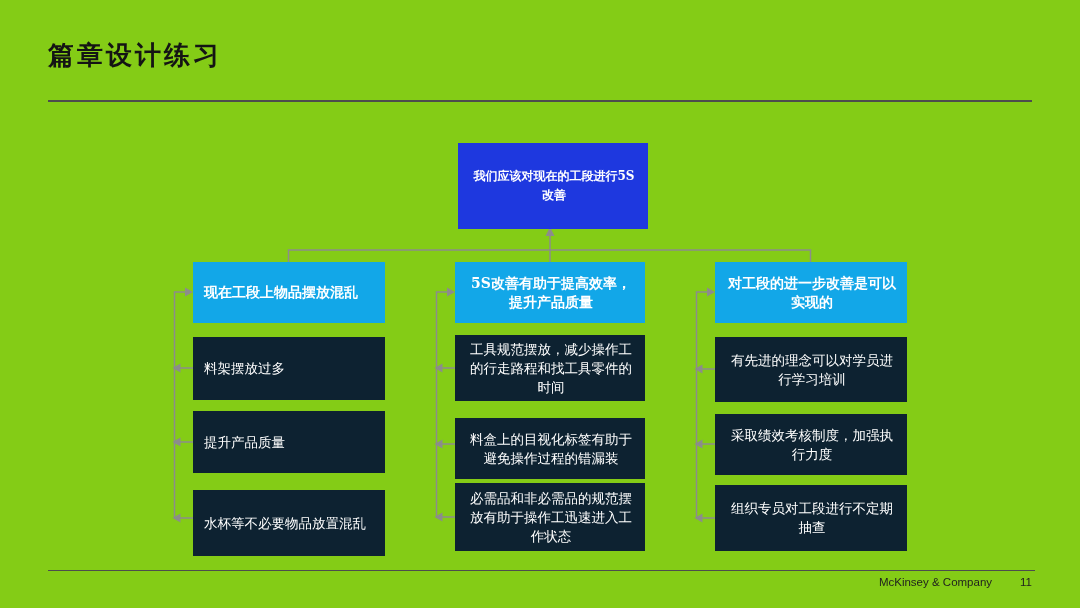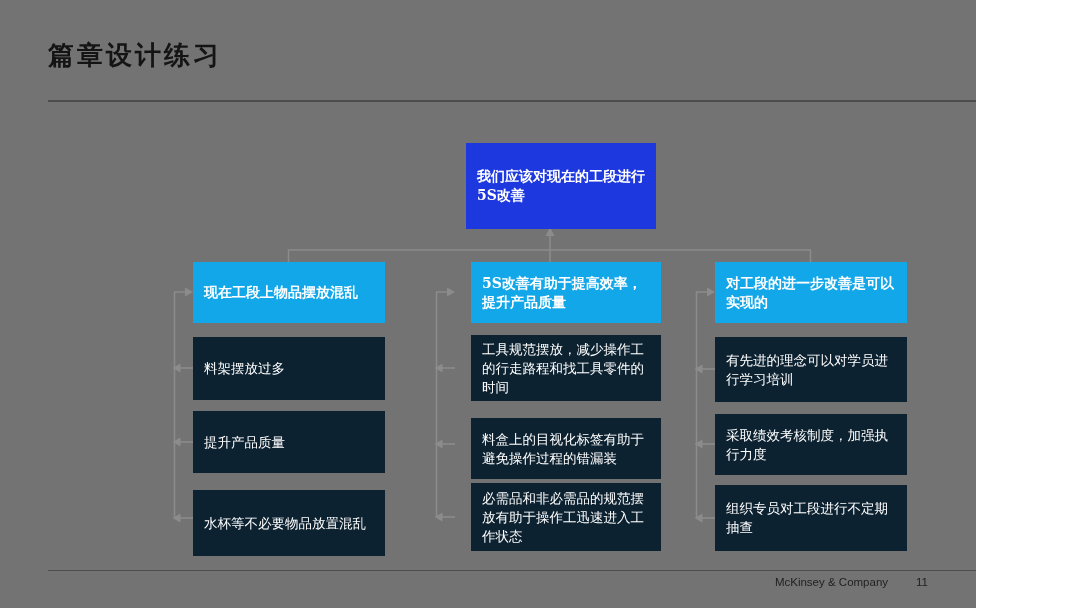--- a/index.html
+++ b/index.html
@@ -1,22 +1,23 @@
 <!DOCTYPE html>
 <html><head>
 <meta charset="utf-8">
 <style>
   html, body { margin: 0; padding: 0; background: #ffffff; }
   .slide {
     position: relative;
-    width: 976px;
+    width: 1080px;
     height: 608px;
-    background: #737373;
+    background: #84cc16;
     overflow: hidden;
     font-family: "Liberation Sans", sans-serif;
+    text-align: center;
   }
   .title {
     position: absolute;
     left: 48px;
     top: 38px;
     margin: 0;
     font-family: "DejaVu Serif", "Liberation Serif", serif;
     font-size: 26px;
     font-weight: 700;
     letter-spacing: 3px;
@@ -41,33 +42,33 @@
     display: flex;
     align-items: center;
     color: #ffffff;
     font-family: "DejaVu Serif", "Liberation Serif", serif;
     padding: 6px 9px 6px 11px;
     line-height: 19px;
   }
   .top-box {
     left: 458px; top: 143px; width: 190px; height: 86px;
     background: #1e38df;
-    font-size: 14px; font-weight: 700; margin-left: 8px;
+    font-size: 12px; font-weight: 700;
   }
   .header-box {
     background: #12a7e8;
     font-size: 14px; font-weight: 700;
     top: 262px; height: 61px;
   }
   .support-box {
     background: #0d2231;
     font-size: 13.5px; font-weight: 400;
   }
   .col1 { left: 193px; width: 192px; }
-  .col2 { left: 455px; width: 190px; margin-left: 16px; }
+  .col2 { left: 455px; width: 190px; }
   .col3 { left: 715px; width: 192px; }
   .footer-rule {
     position: absolute;
     left: 48px;
     top: 570px;
     width: 987px;
     height: 1px;
     background: #4d4d4d;
   }
   .footer {

